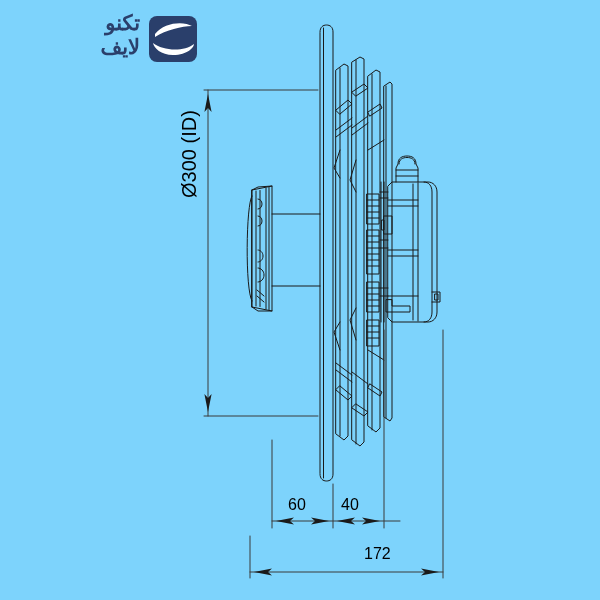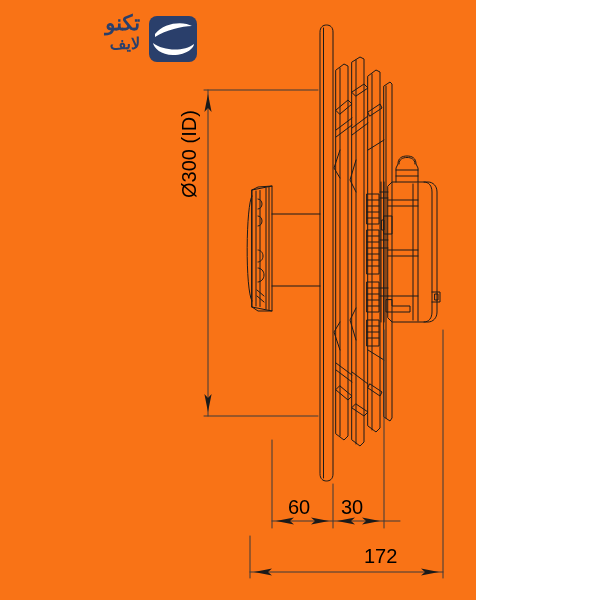--- a/index.html
+++ b/index.html
@@ -6,23 +6,23 @@
   html, body {
     margin: 0;
     padding: 0;
     background: #ffffff;
   }
   body {
     font-family: "Liberation Sans", sans-serif;
   }
   #page {
     position: relative;
-    width: 476px;
+    width: 600px;
     height: 600px;
-    background: #f97316;
+    background: #7dd3fc;
     overflow: hidden;
   }
 
   
   #logo-block {
     position: absolute;
     left: 38px;
     top: 12px;
     width: 160px;
     height: 58px;
@@ -38,21 +38,21 @@
     line-height: 1.05;
   }
   #logo-text .ln1 {
     display: block;
     font-size: 21px;
     font-weight: bold;
     letter-spacing: 0px;
   }
   #logo-text .ln2 {
     display: block;
-    font-size: 16px;
+    font-size: 21px;
     font-weight: bold;
     margin-top: 2px;
   }
   #logo-mark {
     position: absolute;
     right: 0px;
     top: 3px;
     width: 50px;
     height: 48px;
   }
@@ -64,21 +64,21 @@
     top: 0;
     width: 600px;
     height: 600px;
   }
 
   
   .dim-text {
     position: absolute;
     color: #000000;
     font-family: "Liberation Sans", sans-serif;
-    font-size: 20px;
+    font-size: 16px;
     white-space: nowrap;
   }
   #dim-vert-label {
     left: 178px;
     top: 198px;
     transform: rotate(-90deg);
     transform-origin: left top;
     font-size: 20px;
   }
   #dim-60-label {
@@ -283,17 +283,17 @@
         <polygon points="439,572 421,568.4 425,572 421,575.6"></polygon>
       </g>
 
     </g>
   </svg>
 
   <div class="dim-text" id="dim-vert-label">Ø300 (ID)</div>
 
   <div class="dim-text" id="dim-60-label">60</div>
 
-  <div class="dim-text" id="dim-30-label">30</div>
+  <div class="dim-text" id="dim-30-label">40</div>
 
   <div class="dim-text" id="dim-172-label">172</div>
 
 </div>
 
 </body></html>

